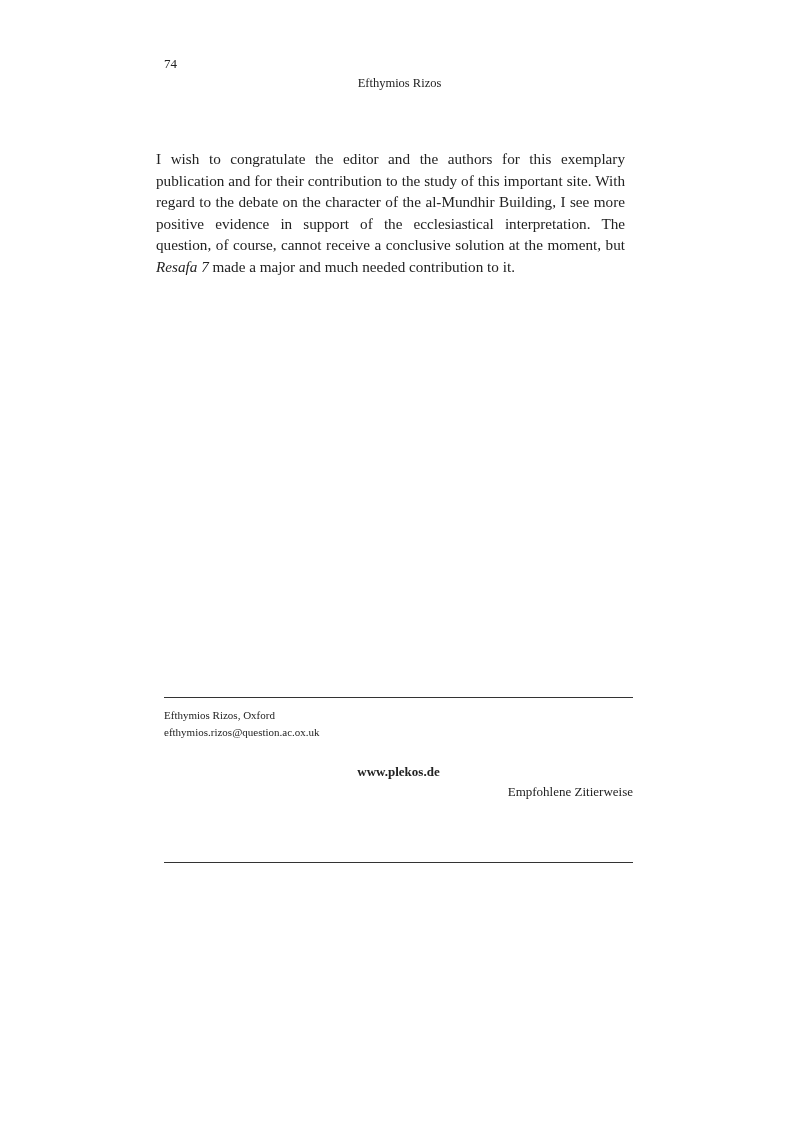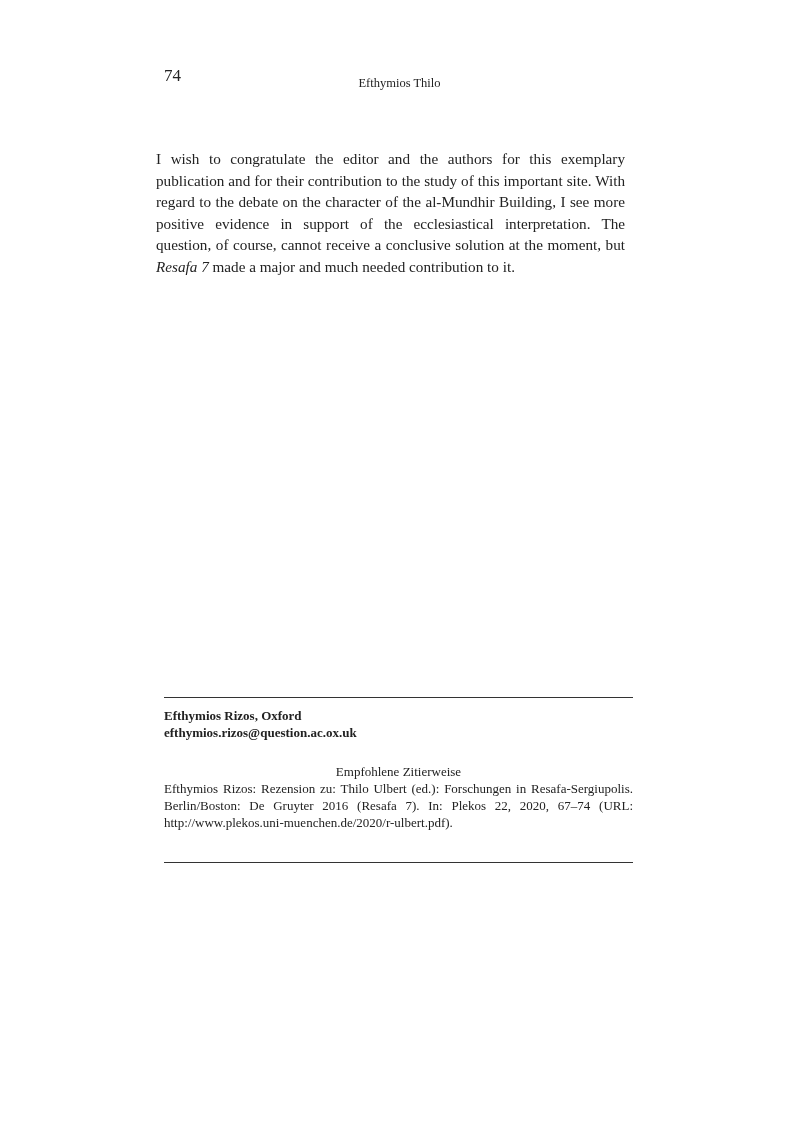--- a/index.html
+++ b/index.html
@@ -1,46 +1,46 @@
 <!DOCTYPE html>
 <html><head>
 <meta charset="utf-8">
 <style>
   html, body { margin: 0; padding: 0; background: #ffffff; }
   body { width: 799px; height: 1131px; position: relative; overflow: hidden;
          font-family: "Liberation Serif", "DejaVu Serif", serif; color: #222; }
-  .page-number { position: absolute; left: 164px; top: 66px; font-size: 17px; }
+  .page-number { position: absolute; left: 164px; top: 56px; font-size: 13px; }
   .running-head { position: absolute; left: 0; width: 799px; top: 76px; text-align: center; font-size: 12.5px; }
   .body-text { position: absolute; left: 156px; top: 148px; width: 469px;
                font-size: 15.2px; line-height: 21.5px; text-align: justify; }
   .body-text p { margin: 0; }
   .rule { position: absolute; left: 164px; width: 469px; height: 1px; background: #333; }
   .rule.top { top: 697px; }
   .rule.bottom { top: 862px; }
-  .author-block { position: absolute; left: 164px; top: 707px; font-size: 13px; line-height: 17px; font-weight: bold; }
+  .author-block { position: absolute; left: 164px; top: 707px; font-size: 11px; line-height: 17px; }
   .cite-block { position: absolute; left: 164px; top: 763px; width: 469px; font-size: 13px; line-height: 17px; }
   .site { text-align: center; font-weight: bold; margin-bottom: 3px; }
-  .cite-heading { text-align: center; }
+  .cite-heading { text-align: right; }
   .cite-text { text-align: justify; }
 </style>
 </head>
 <body>
 
 <div class="page-number">74</div>
-<div class="running-head">Efthymios Thilo</div>
+<div class="running-head">Efthymios Rizos</div>
 
 <div class="body-text">
   <p><span>I wish to congratulate the editor and the authors for this exemplary publication and for their contribution to the study of this important site. With regard to the debate on the character of the al-Mundhir Building, I see more positive evidence in support of the ecclesiastical interpretation. The question, of course, cannot receive a conclusive solution at the moment, but </span><em>Resafa 7</em><span> made a major and much needed contribution to it.</span></p>
 </div>
 
 <div class="rule top"></div>
 
 <div class="author-block">
   <div>Efthymios Rizos, Oxford</div>
   <div>efthymios.rizos@question.ac.ox.uk</div>
 </div>
 
 <div class="cite-block">
+  <div class="site">www.plekos.de</div>
   <div class="cite-heading">Empfohlene Zitierweise</div>
-  <div class="cite-text">Efthymios Rizos: Rezension zu: Thilo Ulbert (ed.): Forschungen in Resafa-Sergiupolis. Berlin/Boston: De Gruyter 2016 (Resafa 7). In: Plekos 22, 2020, 67–74 (URL: http://www.plekos.uni-muenchen.de/2020/r-ulbert.pdf).</div>
 </div>
 
 <div class="rule bottom"></div>
 
 </body></html>

